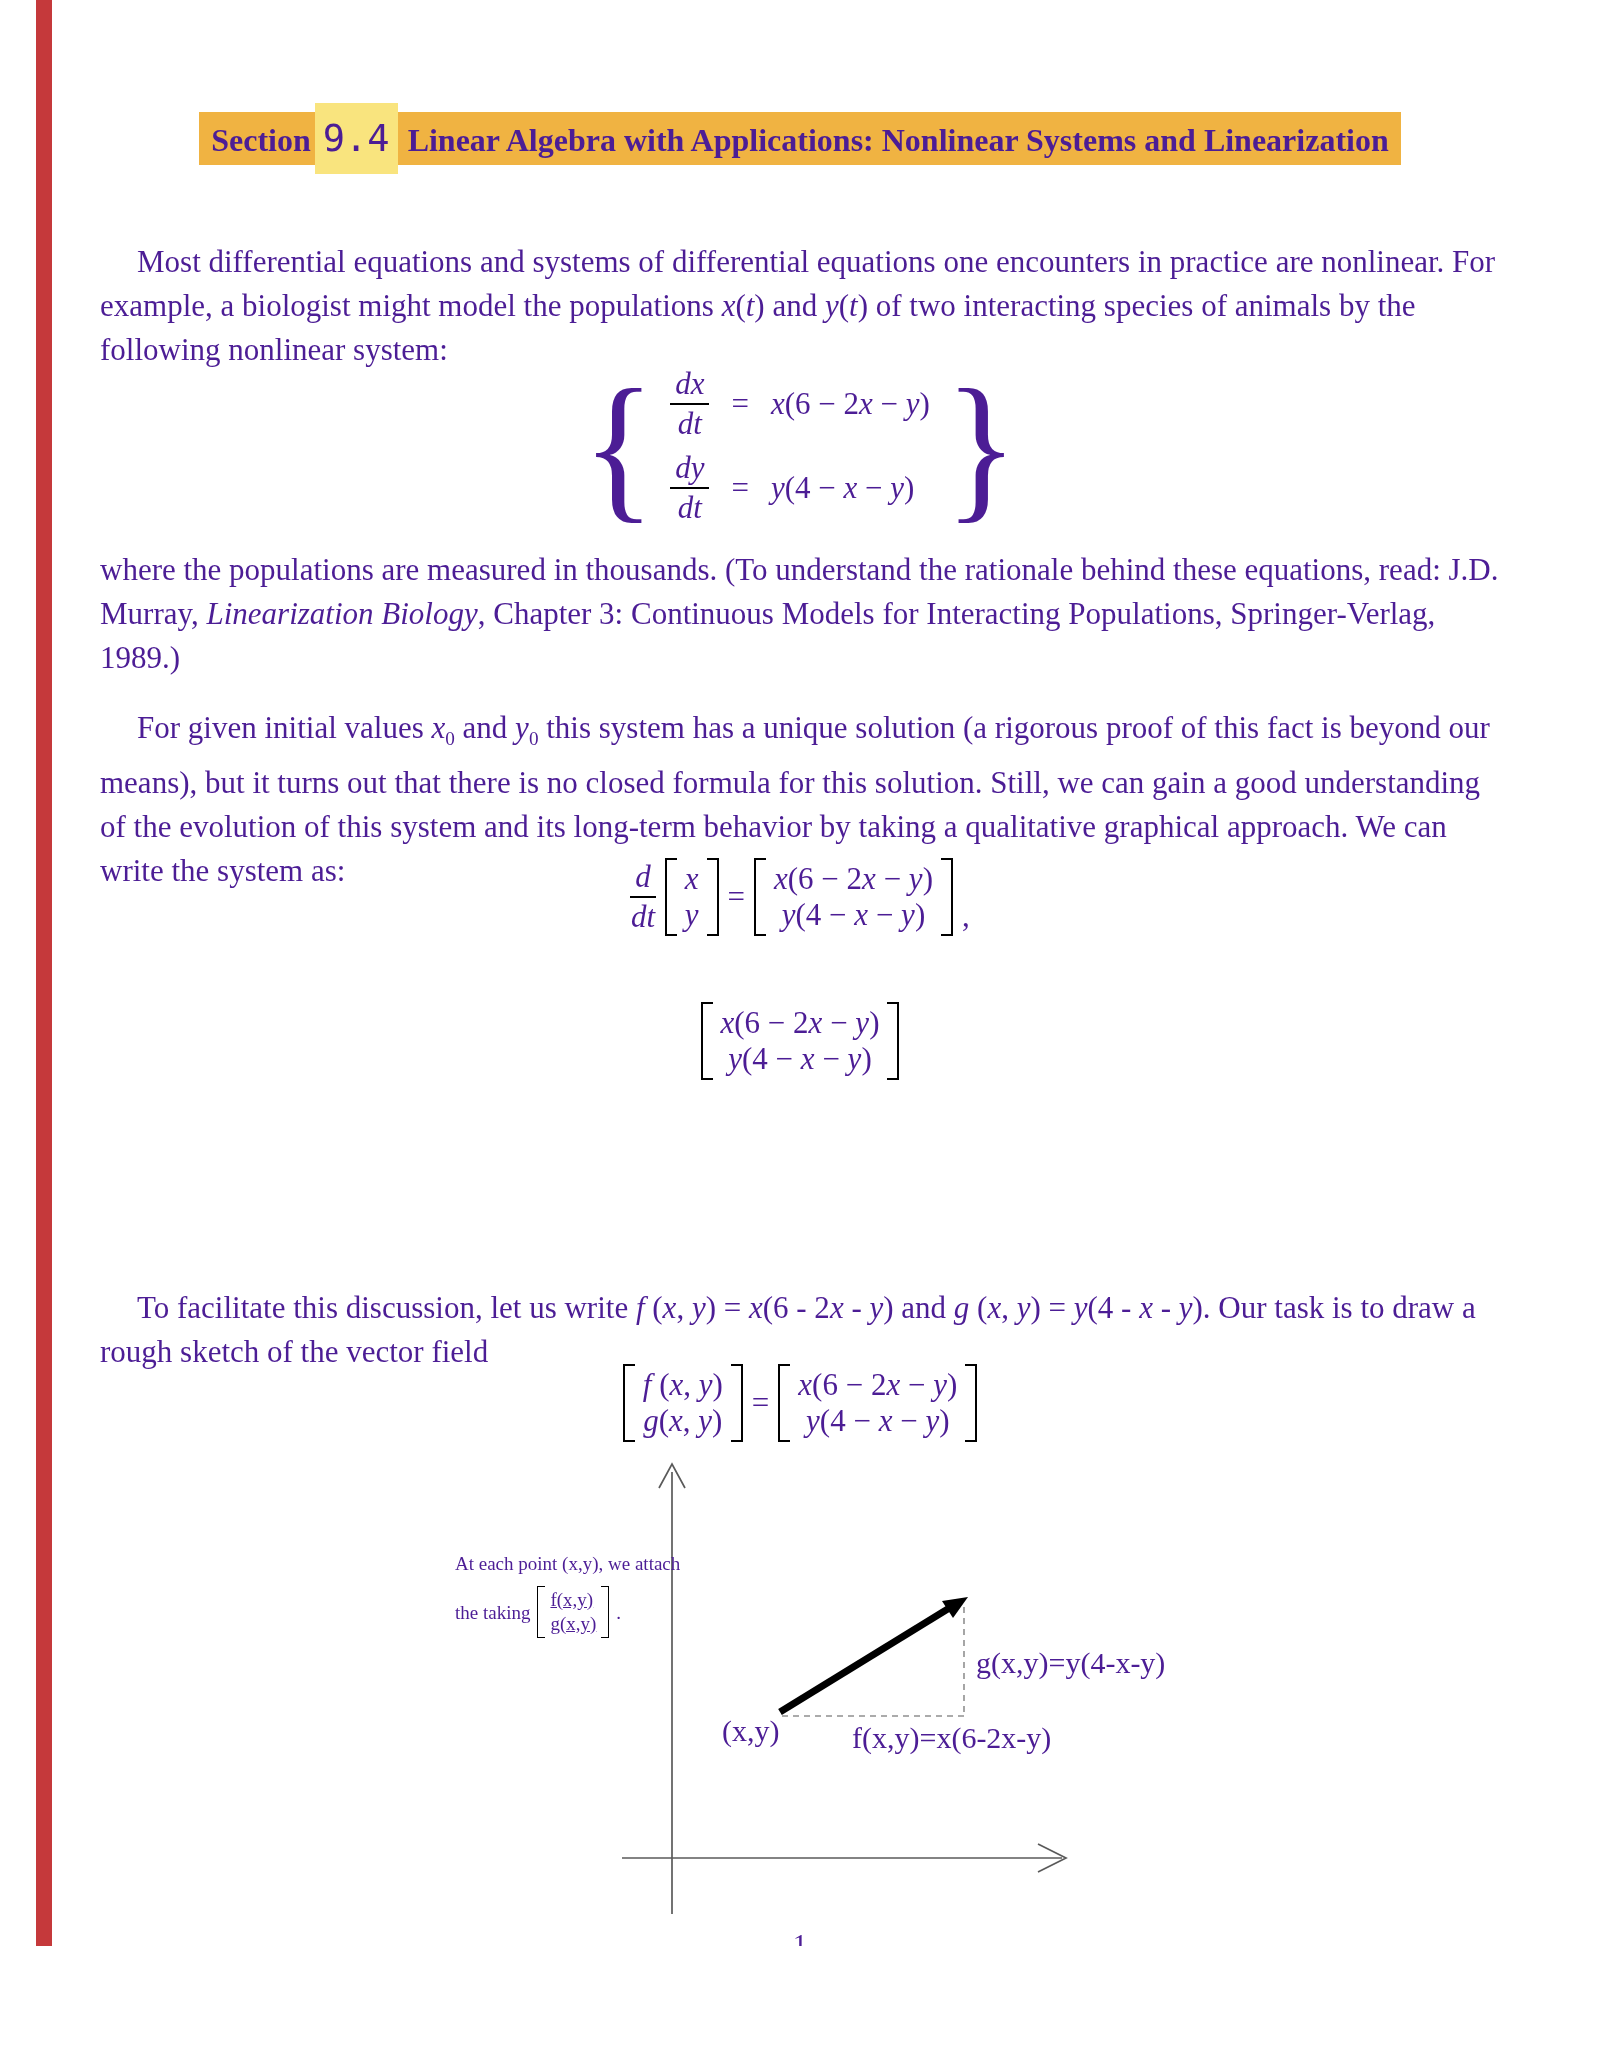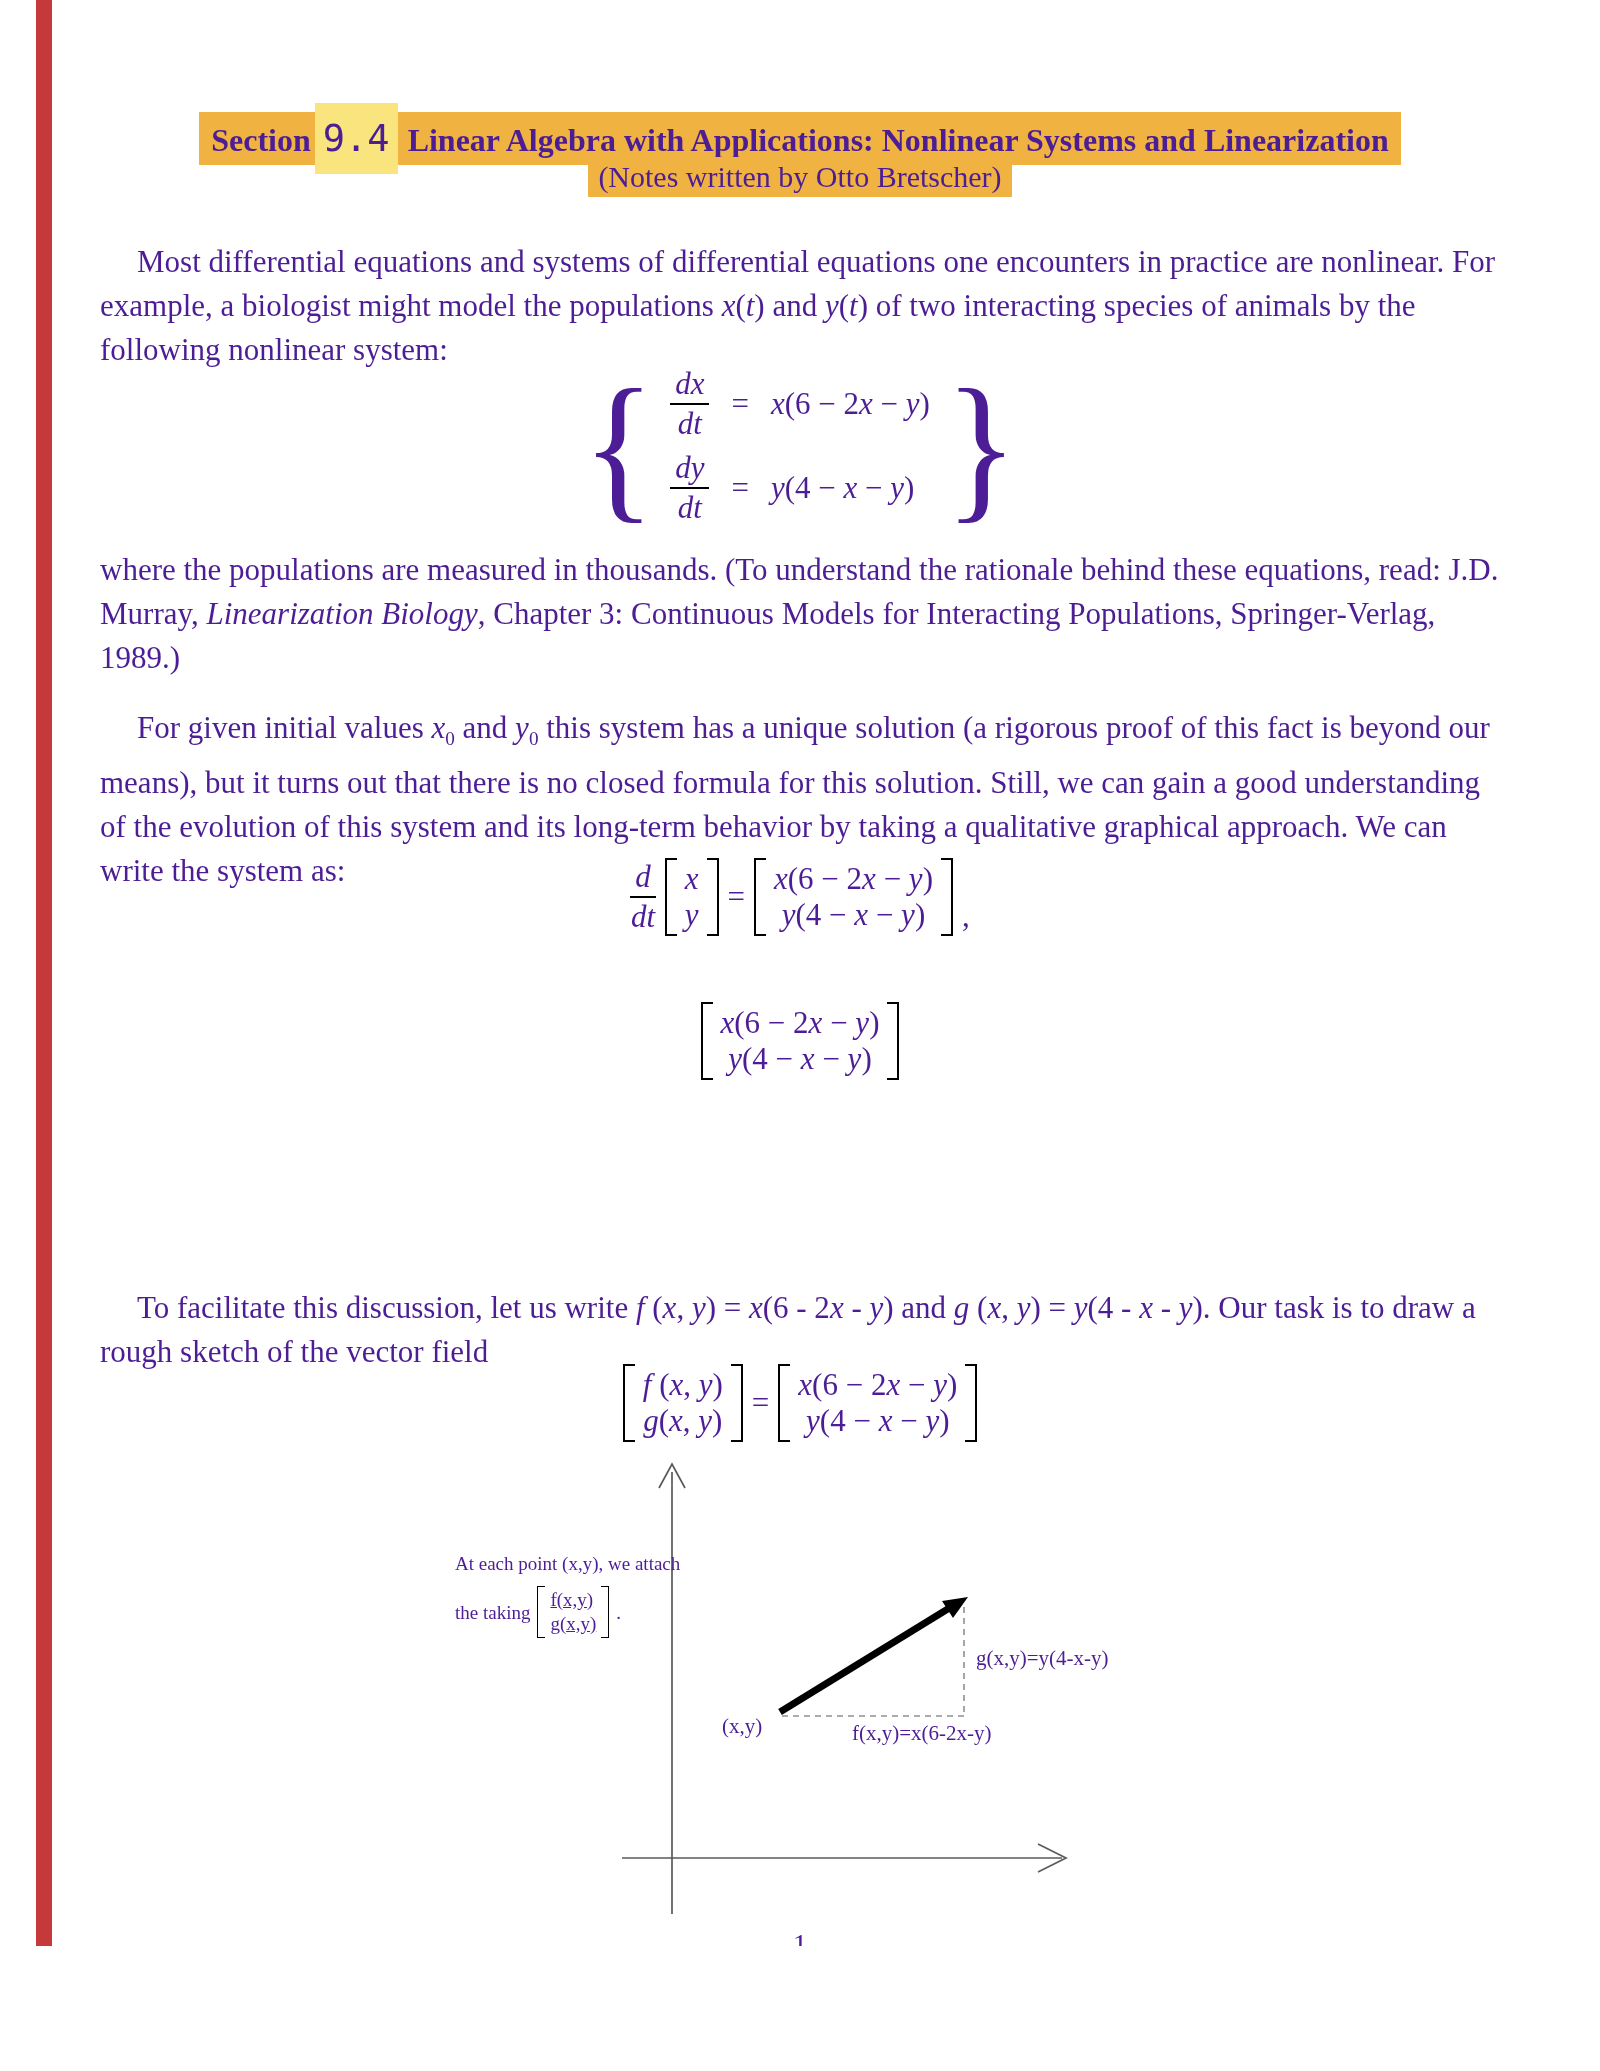--- a/index.html
+++ b/index.html
@@ -42,21 +42,21 @@
   .eq1rows{display:flex;flex-direction:column;gap:8px;margin:0 6px;}
   .eq1row{display:flex;align-items:center;gap:22px;}
   .mat{display:inline-flex;align-items:stretch;}
   .mcol{display:flex;flex-direction:column;justify-content:center;align-items:center;padding:3px 3px;line-height:36px;}
   .bk{width:10px;border:2.5px solid #000;}
   .bk.l{border-right:none;margin-right:5px;}
   .bk.r{border-left:none;margin-left:5px;}
   .tail{align-self:flex-end;padding-bottom:2px;}
 
   
-  .figlabel{font-size:21px;white-space:nowrap;}
+  .figlabel{font-size:30px;white-space:nowrap;}
   .caption{font-size:19px;line-height:23px;white-space:nowrap;}
   .caprow{display:flex;align-items:center;gap:7px;}
   .smat{display:inline-flex;align-items:stretch;}
   .smcol{display:flex;flex-direction:column;justify-content:center;align-items:flex-start;padding:2px 2px;line-height:24px;text-decoration:underline;}
   .sbk{width:7px;border:1.5px solid #000;}
   .sbk.l{border-right:none;margin-right:3px;}
   .sbk.r{border-left:none;margin-left:3px;}
   .pagenum{font-size:29px;}
 </style>
 </head>
@@ -64,23 +64,20 @@
 
 <div class="page">
 
   <div class="stripe"></div>
 
   <div class="abs center-row" style="top:112px">
     <span class="title-band">
       <span>Section</span><span class="num94">9.4</span><span>Linear Algebra with Applications: Nonlinear Systems and Linearization</span>
     </span>
   </div>
-  <div class="abs center-row" style="top:157px">
-    <span class="subtitle-band">(Notes written by Otto Bretscher)</span>
-  </div>
 
   <div class="abs para body-text indent" style="top:240px">Most differential equations and systems of differential equations one encounters in practice are nonlinear. For example, a biologist might model the populations <i>x</i>(<i>t</i>) and <i>y</i>(<i>t</i>) of two interacting species of animals by the following nonlinear system:</div>
 
   <div class="abs center-row" style="top:366px">
     <div class="eqline">
       <span class="brace">{</span>
       <div class="eq1rows">
         <div class="eq1row">
           <span class="frac">
             <span class="fnum"><i>dx</i></span>

